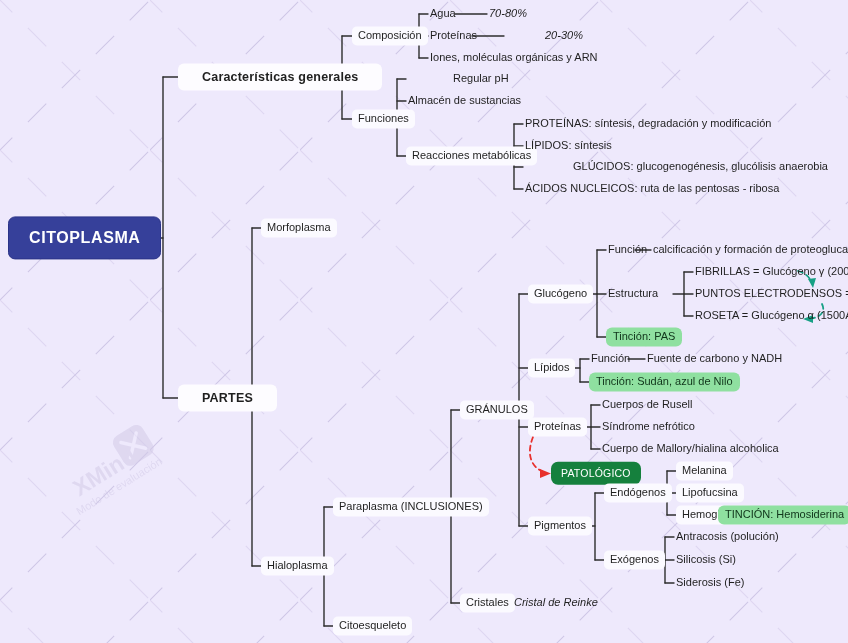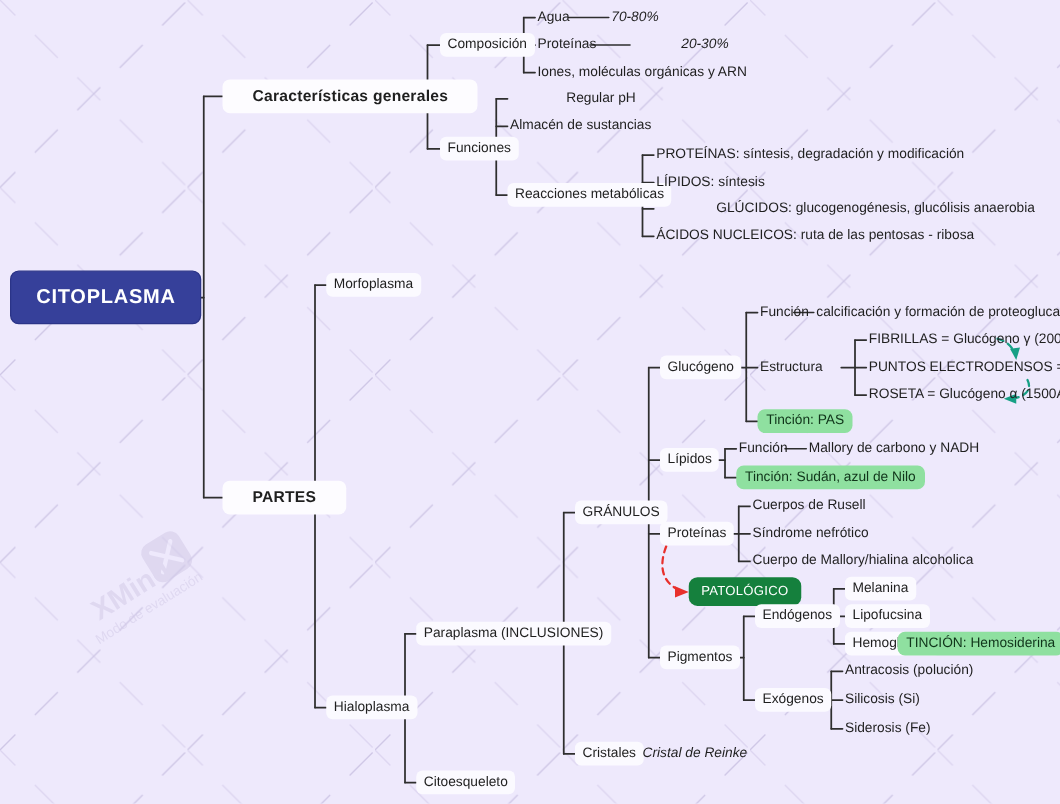--- a/index.html
+++ b/index.html
@@ -262,21 +262,21 @@
   <div class="node plain" style="left:606px; top:250px;">Función</div>
   <div class="node plain" style="left:651px; top:250px;">calcificación y formación de proteoglucanos</div>
   <div class="node plain" style="left:606px; top:294px;">Estructura</div>
   <div class="node plain" style="left:693px; top:272px;">FIBRILLAS = Glucógeno γ (200x300A)</div>
   <div class="node plain" style="left:693px; top:294px;">PUNTOS ELECTRODENSOS = Partículas β (300A)</div>
   <div class="node plain" style="left:693px; top:316px;">ROSETA = Glucógeno α (1500A)</div>
   <div class="node green" style="left:606px; top:337px;">Tinción: PAS</div>
 
   <div class="node" style="left:528px; top:368px;">Lípidos</div>
   <div class="node plain" style="left:589px; top:359px;">Función</div>
-  <div class="node plain" style="left:645px; top:359px;">Mallory de carbono y NADH</div>
+  <div class="node plain" style="left:645px; top:359px;">Fuente de carbono y NADH</div>
   <div class="node green" style="left:589px; top:382px;">Tinción: Sudán, azul de Nilo</div>
 
   <div class="node" style="left:528px; top:427px;">Proteínas</div>
   <div class="node plain" style="left:600px; top:405px;">Cuerpos de Rusell</div>
   <div class="node plain" style="left:600px; top:427px;">Síndrome nefrótico</div>
   <div class="node plain" style="left:600px; top:449px;">Cuerpo de Mallory/hialina alcoholica</div>
   <div class="node red" style="left:551px; top:473px;">PATOLÓGICO</div>
 
   <div class="node" style="left:528px; top:526px;">Pigmentos</div>
   <div class="node" style="left:604px; top:493px;">Endógenos</div>

